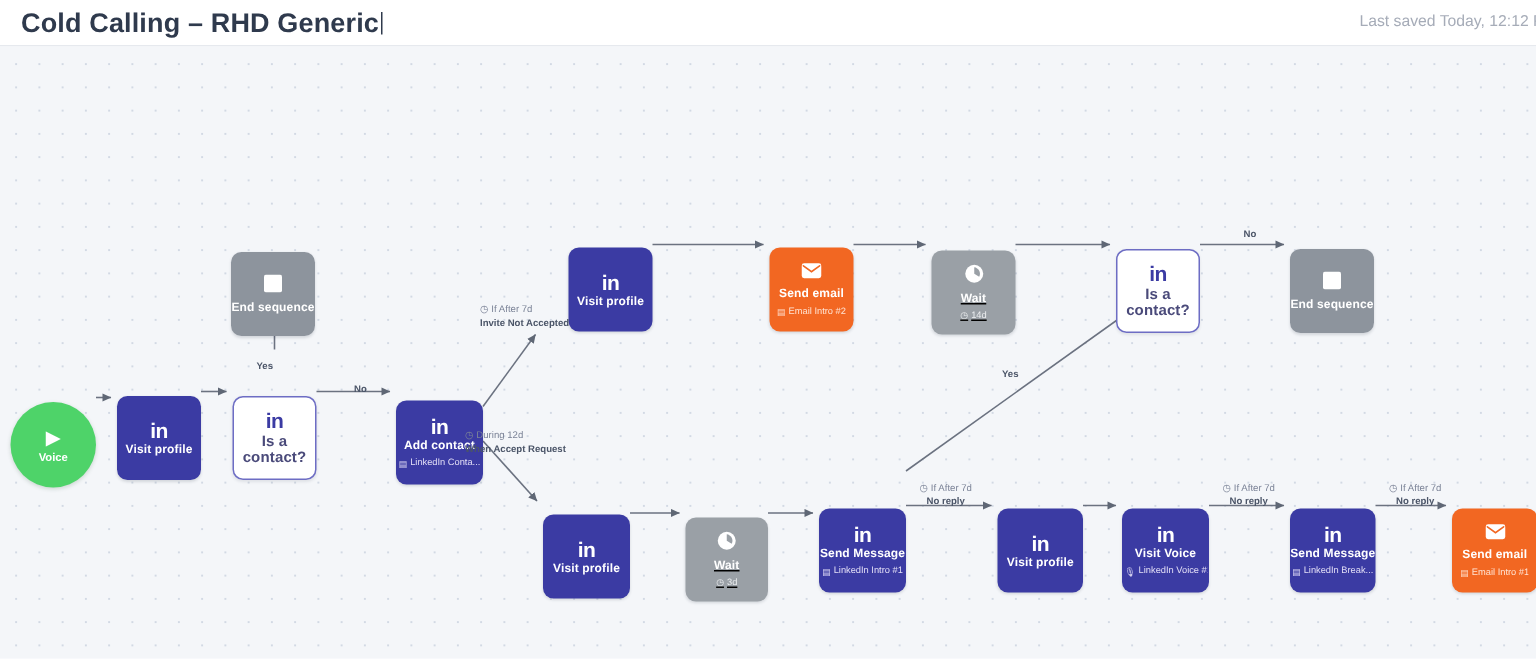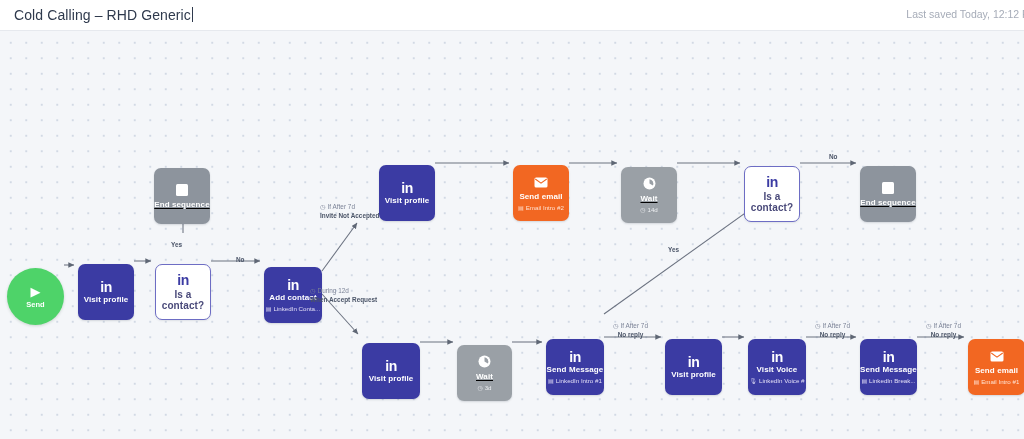--- a/index.html
+++ b/index.html
@@ -16,21 +16,21 @@
     width: 1024px; height: 31px;
     background: #ffffff;
     border-bottom: 1px solid #e6e9ee;
     display: flex; align-items: center;
   }
   .title-wrap {
     position: absolute; left: 14px; top: 5px;
     display: flex; align-items: baseline;
   }
   .title {
-    font-size: 14px; font-weight: normal; color: #2f3a4d;
+    font-size: 18px; font-weight: bold; color: #2f3a4d;
     letter-spacing: 0.1px; white-space: nowrap;
   }
   .caret {
     display: inline-block; width: 1px; height: 15px;
     background: #2f3a4d; margin-left: 1px;
     position: relative; top: 2px;
   }
   .saved {
     position: absolute; right: 0px; top: 8px;
     font-size: 10.5px; color: #a6acb8; white-space: nowrap;
@@ -71,21 +71,21 @@
 
   .n-linkedin { background: #3b3ba3; }
   .n-linkedin .ic {
     font-size: 14px; font-weight: bold; color: #fff;
     font-family: "Liberation Sans", sans-serif; letter-spacing: -0.4px;
   }
   .n-email { background: #f26722; }
   .n-email .sub { color: #ffe2d2; }
   .n-wait { background: #9aa0a6; text-decoration: underline; }
   .n-wait .sub { color: #eceef0; }
-  .n-end { background: #8d949d; text-decoration: underline; }
+  .n-end { background: #8d949d; }
   .n-decision {
     background: #ffffff; border: 1.2px solid #6d6dc4;
     box-shadow: 0 1px 2px rgba(40,50,70,.10);
   }
   .n-decision .ic { font-size: 14px; font-weight: bold; color: #3b3ba3; letter-spacing: -0.4px; }
   .n-decision .lbl { color: #4a4a7a; font-weight: bold; font-size: 10px; }
 
   .n-start {
     position: absolute; border-radius: 50%;
     background: #4ed369;
@@ -157,21 +157,21 @@
       <path d="M722,306 L744,306"></path>
 
       <path d="M806,306 L856,306"></path>
 
       <path d="M917,306 L964,306"></path>
     </g>
   </svg>
 
   <div class="n-start" style="left:7px; top:237px; width:57px; height:57px;">
     <span class="ic">▶</span>
-    <span class="lbl">Send</span>
+    <span class="lbl">Voice</span>
   </div>
 
   <div class="node n-linkedin" style="left:78px; top:233px; width:56px; height:56px;">
     <span class="ic">in</span>
     <span class="lbl">Visit profile</span>
   </div>
 
   <div class="node n-decision" style="left:155px; top:233px; width:56px; height:56px;">
     <span class="ic">in</span>
     <span class="lbl">Is a contact?</span>

